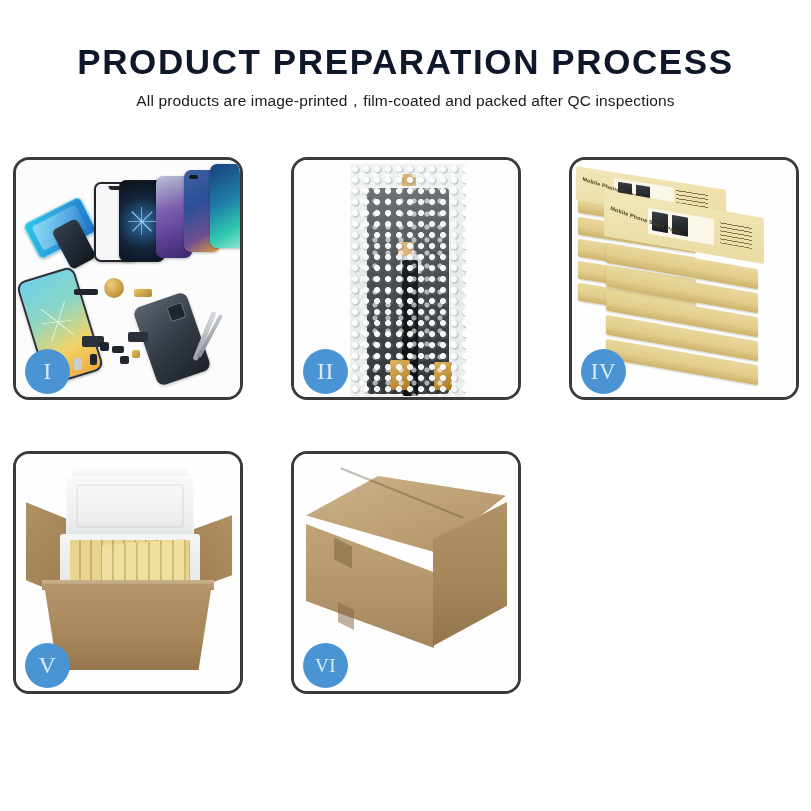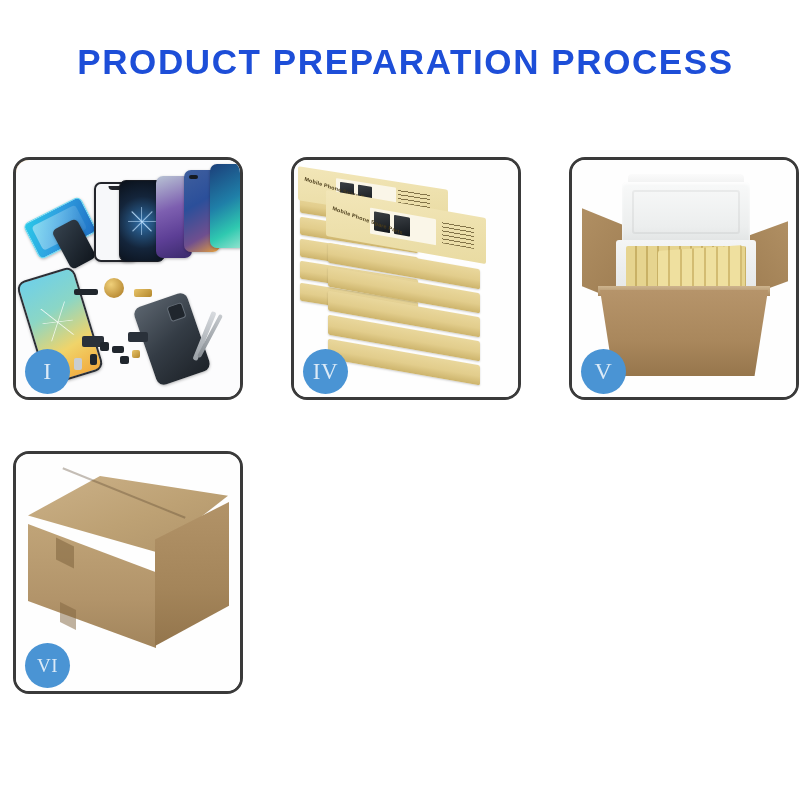--- a/index.html
+++ b/index.html
@@ -27,21 +27,21 @@
     left: 0;
     top: 42px;
     width: 811px;
     text-align: center;
   }
   .title {
     font-family: "Liberation Sans", sans-serif;
     font-size: 35px;
     font-weight: 700;
     letter-spacing: 1.6px;
-    color: #1d4ed8;
+    color: #0f172a;
     line-height: 40px;
     white-space: nowrap;
   }
   .subtitle {
     margin-top: 9px;
     font-family: "Liberation Sans", sans-serif;
     font-size: 15.5px;
     font-weight: 400;
     letter-spacing: 0.15px;
     color: #1a1a1a;
@@ -448,20 +448,21 @@
     transform: skewY(26deg);
   }
 </style>
 </head>
 <body>
 
 <div class="page">
 
   <div class="header">
     <div class="title">PRODUCT PREPARATION PROCESS</div>
+    <div class="subtitle">All products are image-printed，film-coated and packed after QC inspections</div>
   </div>
 
   <div class="grid">
 
     <div class="panel">
       <div class="stage">
         <div class="p1bg"></div>
         <div class="phone ph-glass"></div>
         <div class="phone ph-black-sm"></div>
         <div class="phone ph-white"></div>
@@ -482,20 +483,37 @@
         <div class="chip chip-s3"></div>
         <div class="chip chip-s4"></div>
         <div class="chip chip-s5"></div>
         <div class="chip chip-s6"></div>
         <div class="tweezer"></div>
         <div class="tweezer2"></div>
       </div>
       <div class="badge narrow">I</div>
     </div>
 
+    <div class="panel">
+      <div class="stage">
+        <div class="p2bg"></div>
+        <div class="bubble-pack">
+          <div class="lcd-inside"></div>
+          <div class="lcd-conn"></div>
+          <div class="lcd-flex"></div>
+          <div class="lcd-gold-a"></div>
+          <div class="lcd-gold-b"></div>
+          <div class="lcd-tape"></div>
+          <div class="lcd-tape2"></div>
+          <div class="bubbles"></div>
+          <div class="bubbles2"></div>
+        </div>
+      </div>
+      <div class="badge narrow">II</div>
+    </div>
 
 
     <div class="panel">
       <div class="stage">
         <div class="p4bg"></div>
         <div class="stack">
 
           <div class="gbox" style="left:6px; top:44px; width:118px; height:18px; transform:skewY(9deg);"></div>
           <div class="gbox" style="left:6px; top:66px; width:118px; height:18px; transform:skewY(9deg);"></div>
           <div class="gbox" style="left:6px; top:88px; width:118px; height:18px; transform:skewY(9deg);"></div>

